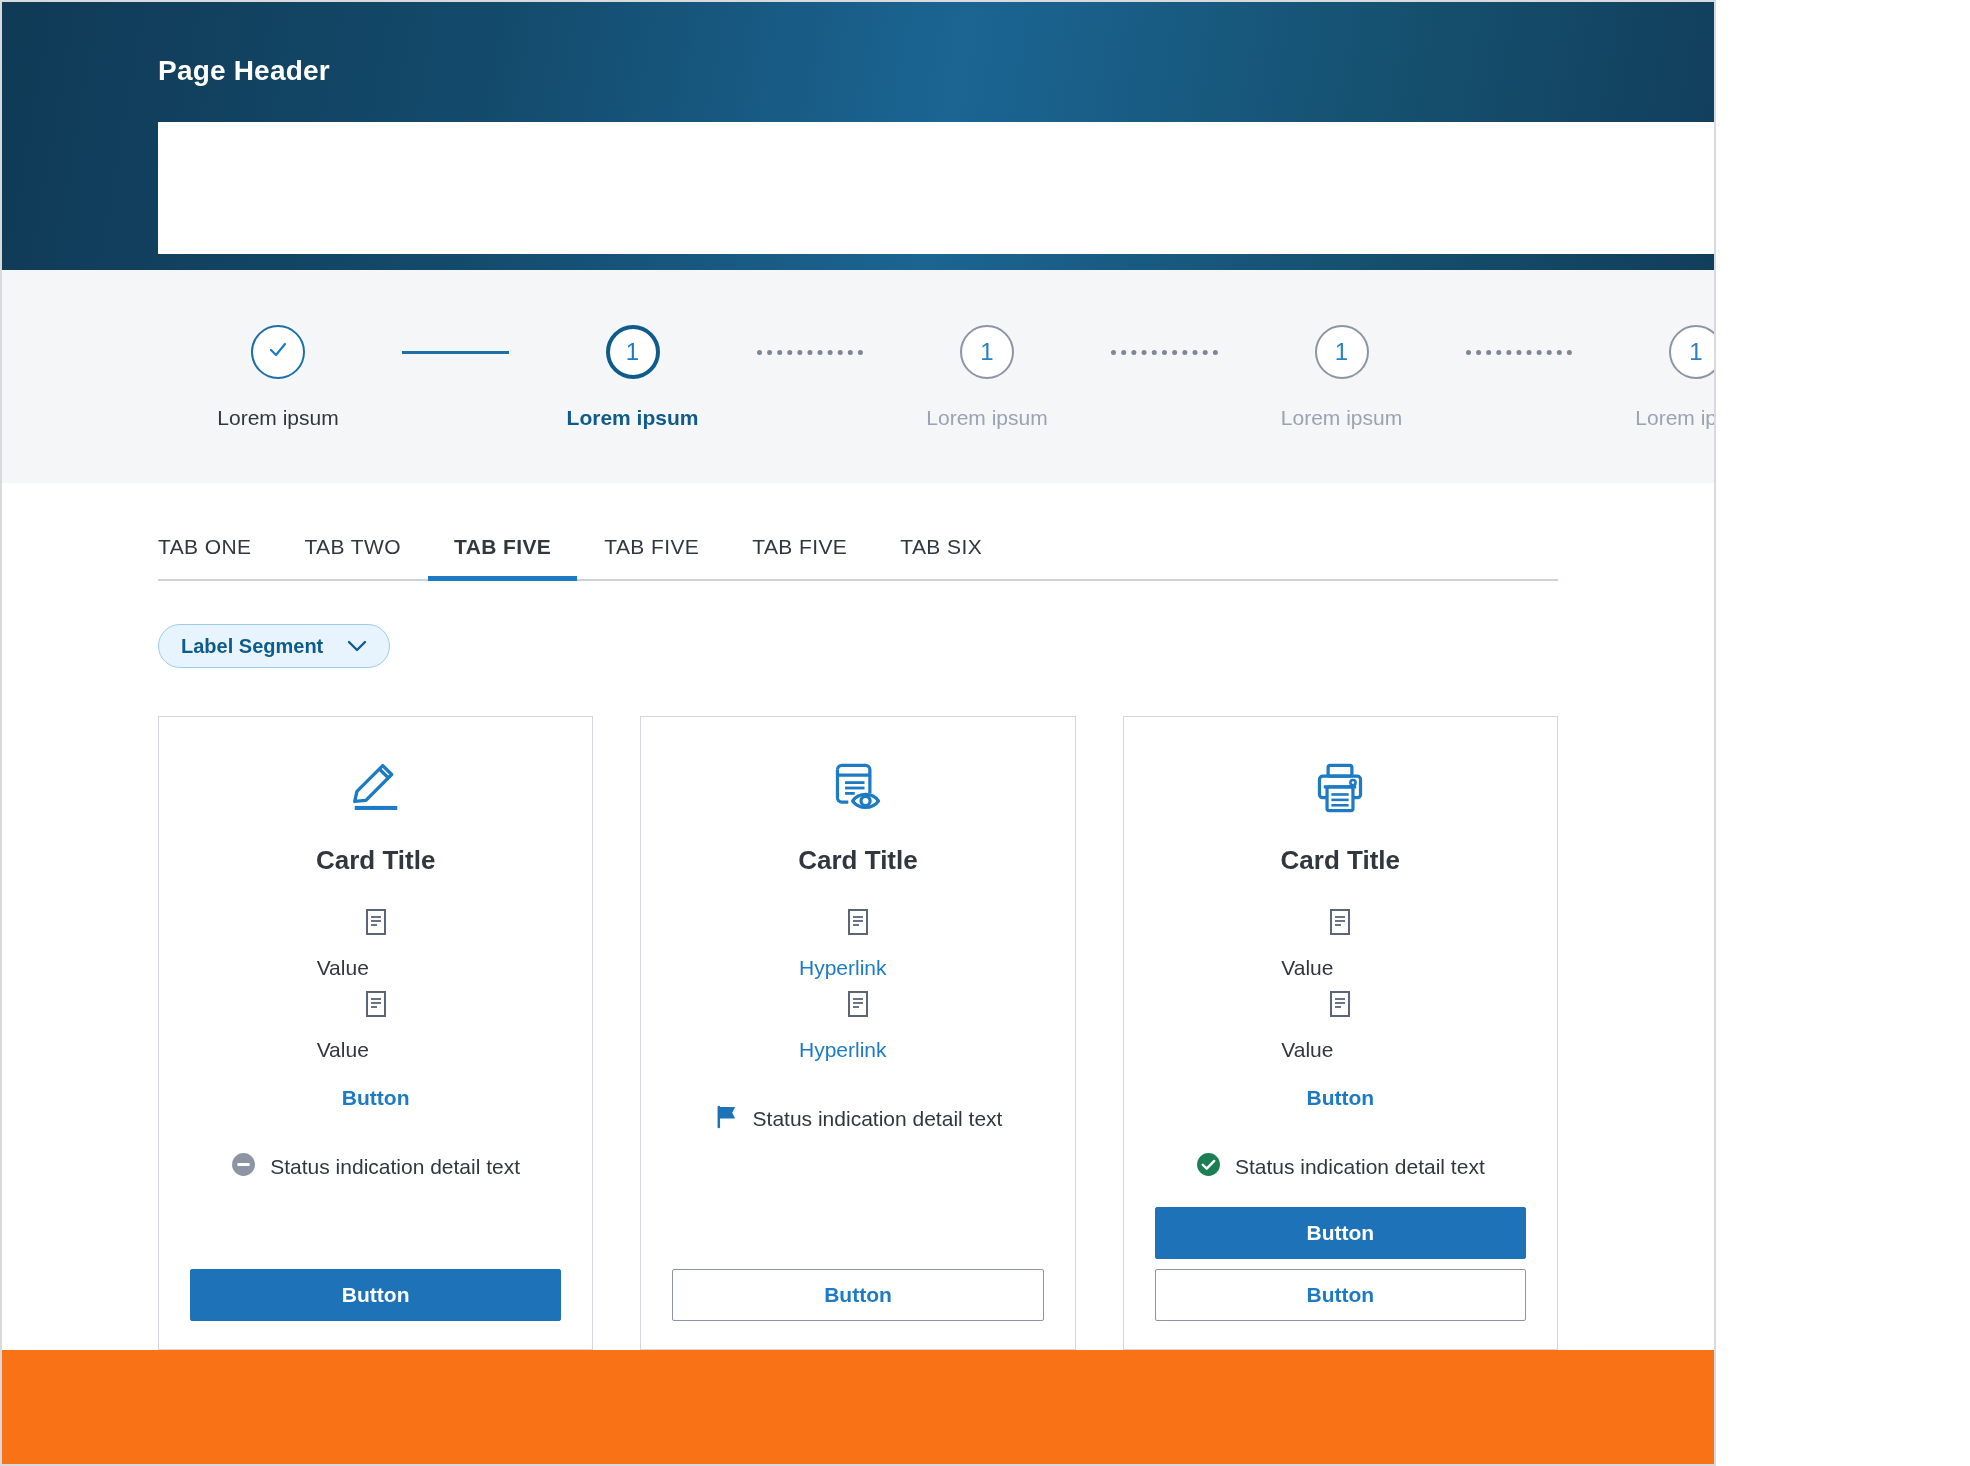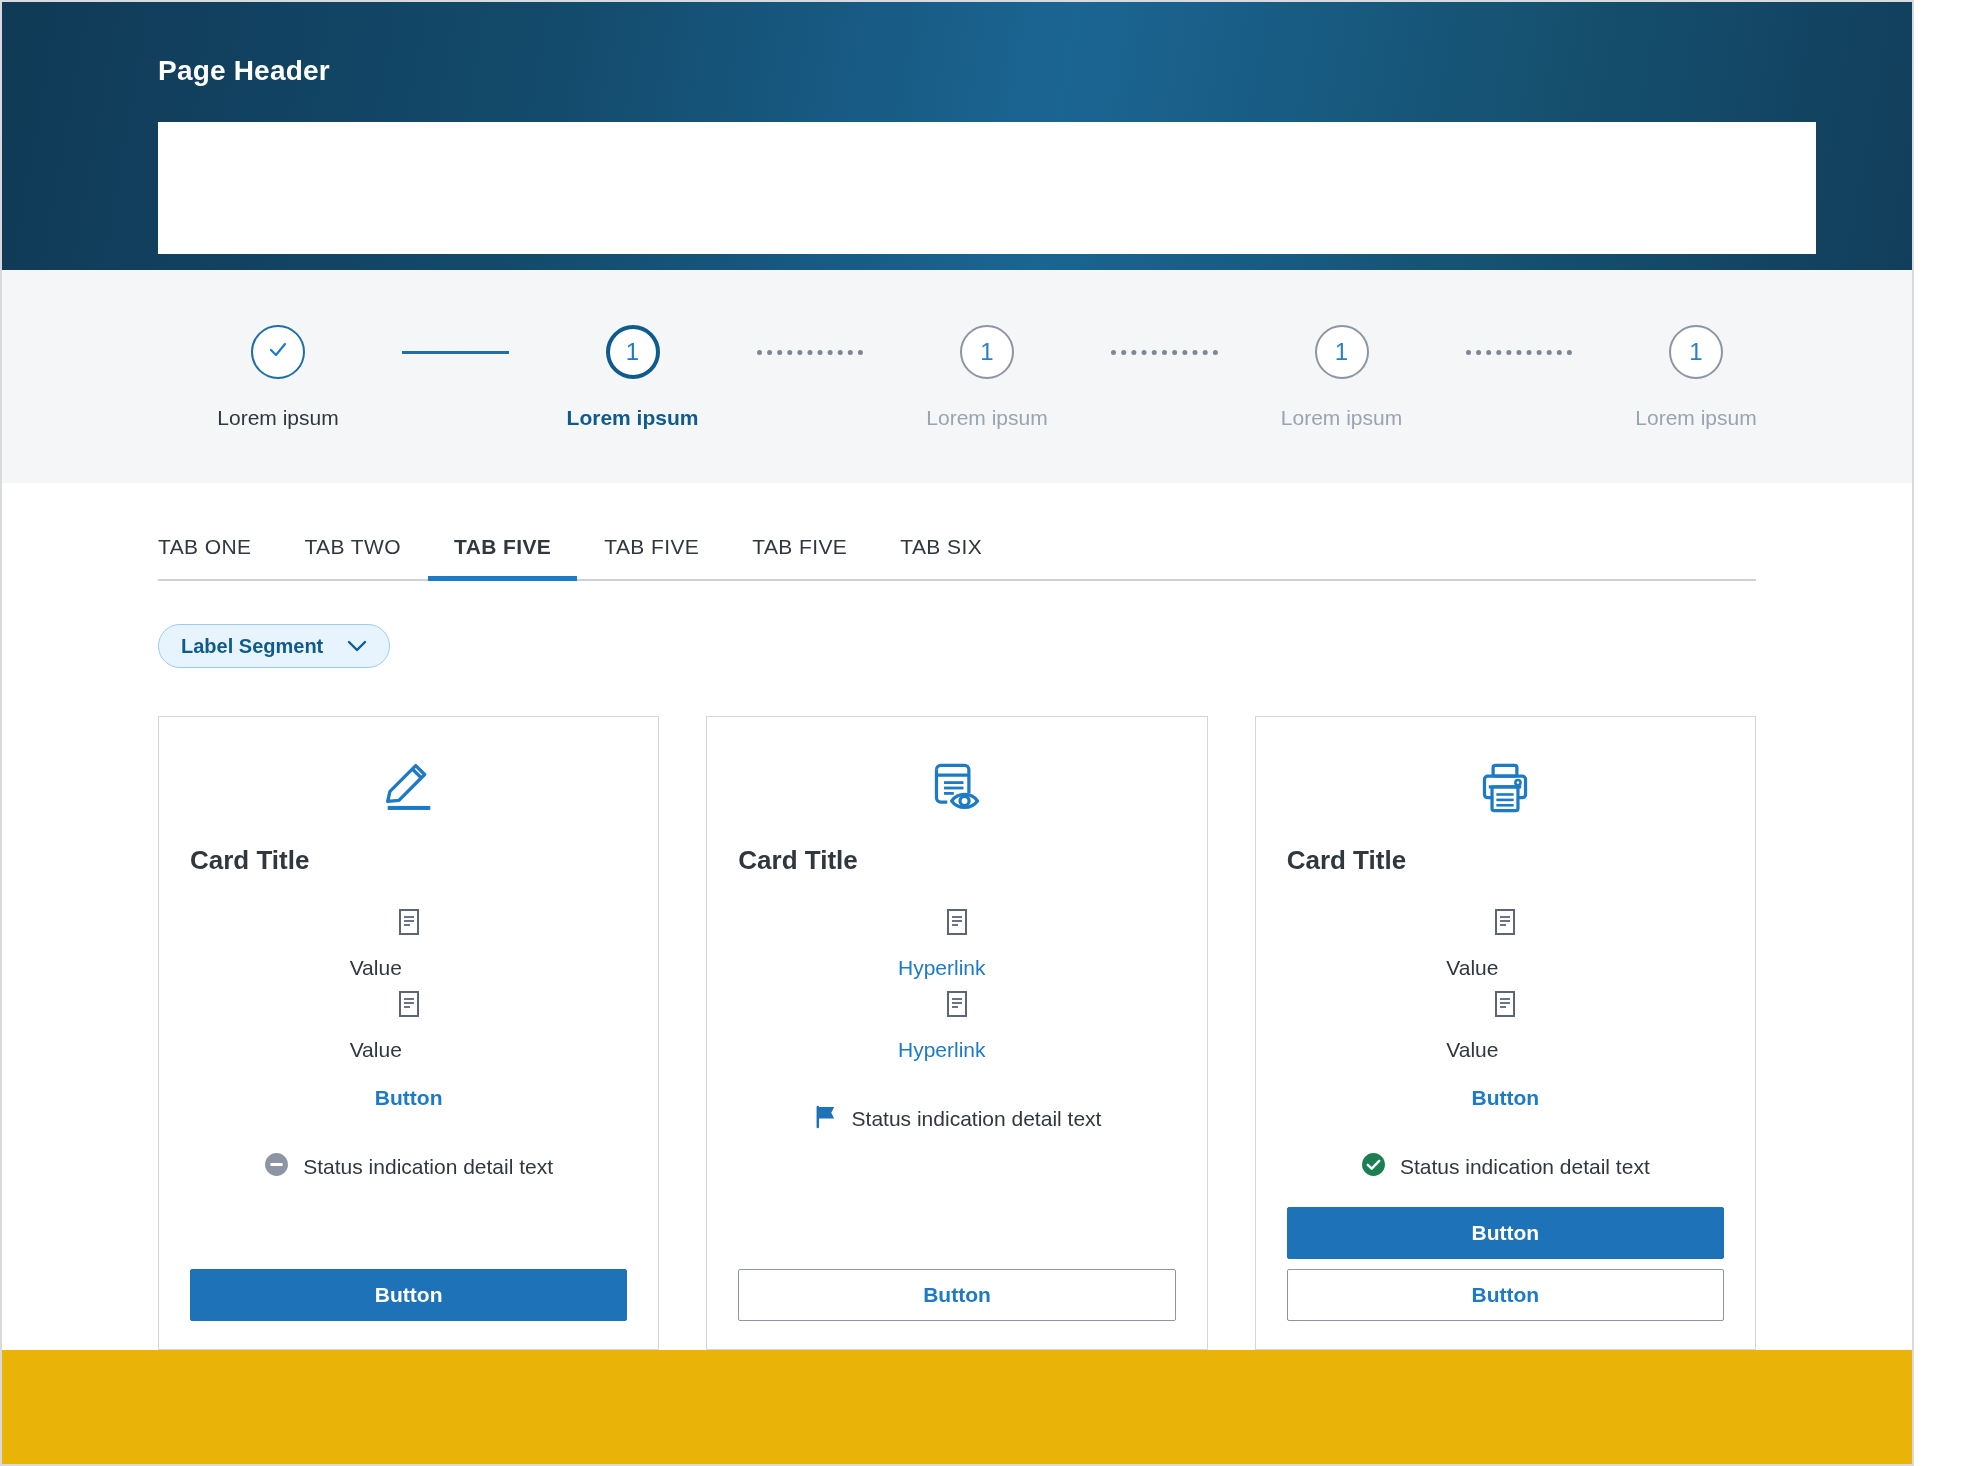--- a/index.html
+++ b/index.html
@@ -6,23 +6,23 @@
 
   html, body {
     width: 1970px;
     height: 1466px;
     background: #ffffff;
     font-family: "Liberation Sans", sans-serif;
   }
 
   #page {
     position: relative;
-    width: 1914px;
+    width: 1716px;
     height: 1466px;
-    background: #eab308;
+    background: #f97316;
     border: 2px solid #d8dadd;
     overflow: hidden;
   }
 
   
   .header {
     position: relative;
     height: 268px;
     background: linear-gradient(100deg, #103a56 0%, #134a6b 28%, #1b6593 55%, #15506f 80%, #113e5b 100%);
     padding-left: 156px;
@@ -175,21 +175,21 @@
     flex-direction: column;
   }
   .card-icon {
     display: flex;
     justify-content: center;
     align-items: center;
     height: 62px;
     margin-top: 6px;
   }
   .card-title {
-    text-align: left;
+    text-align: center;
     font-size: 26px;
     font-weight: bold;
     color: #30373f;
     margin-top: 26px;
   }
   .card-body { margin-top: 32px; flex: 0 0 auto; }
   .value-row {
     display: flex;
     align-items: center;
     gap: 16px;

